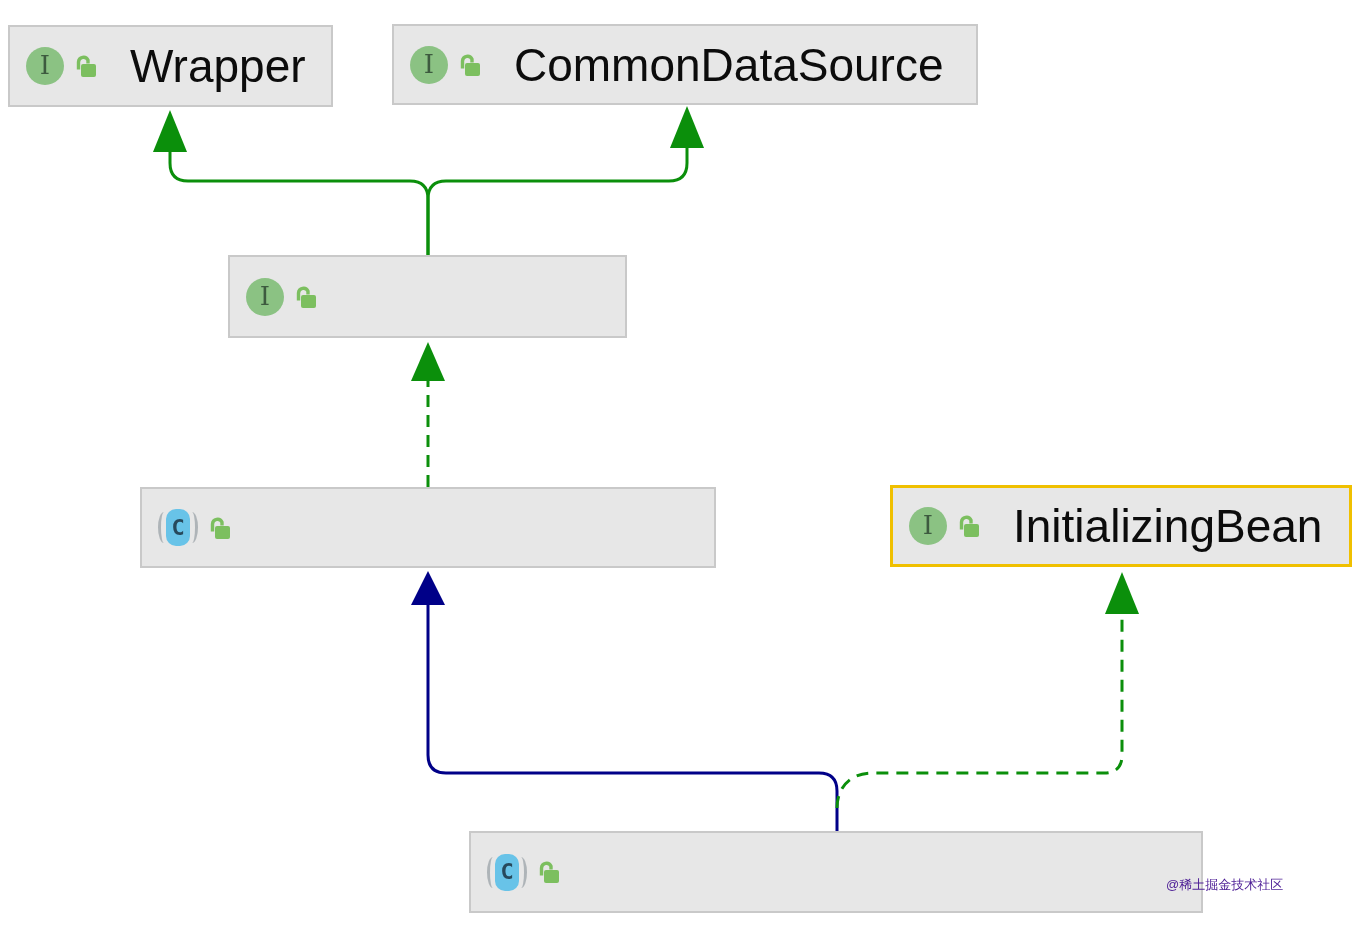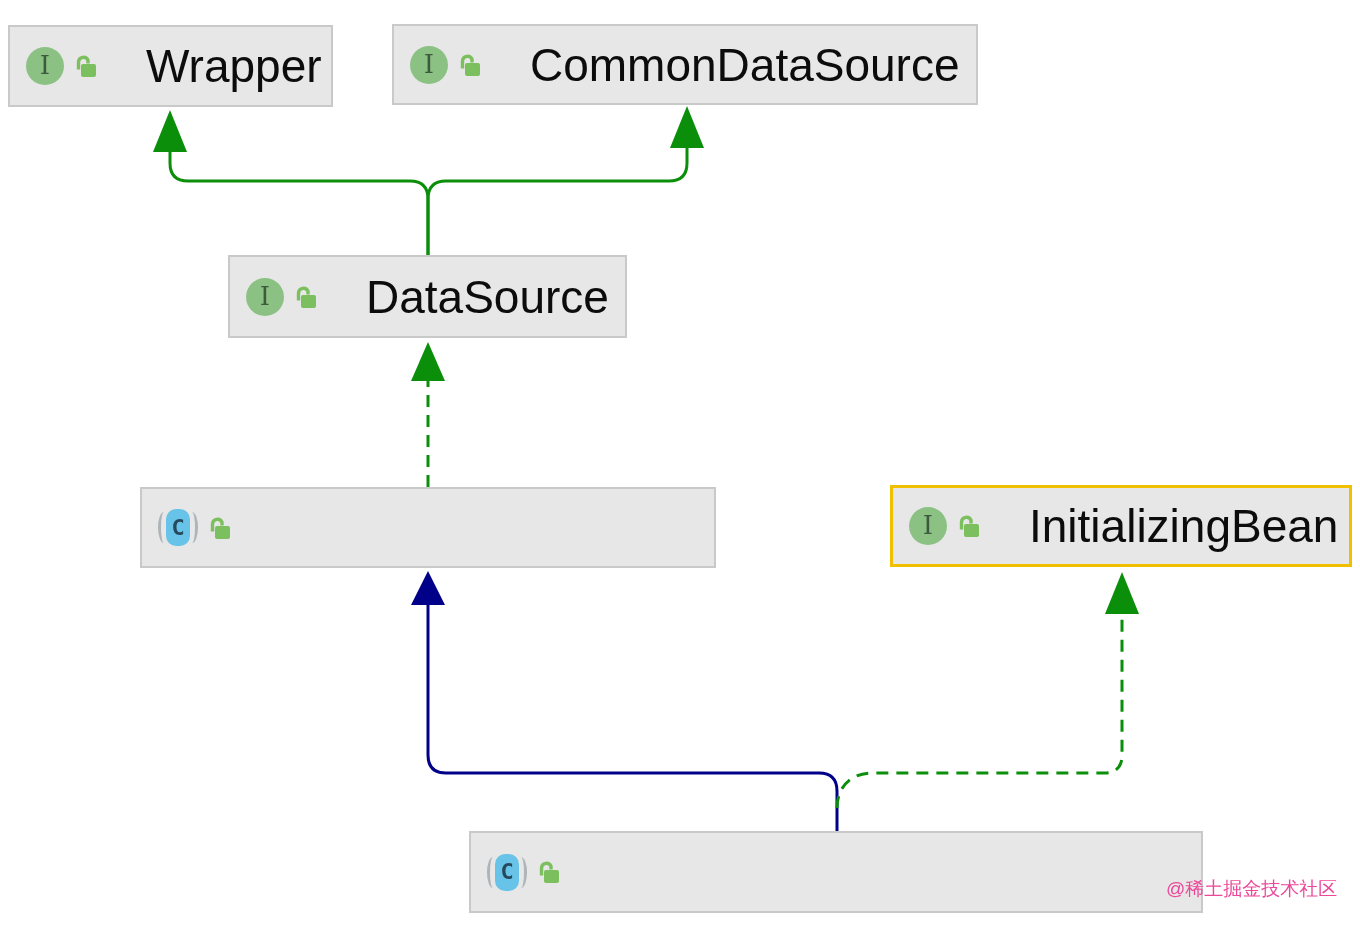--- a/index.html
+++ b/index.html
@@ -13,21 +13,21 @@
   .edge.dashed{stroke-dasharray:12 8;}
 
   .node{
     position:absolute;z-index:2;box-sizing:border-box;
     background:#e7e7e7;border:2px solid #c9c9c9;
     display:flex;align-items:center;
     padding-left:16px;cursor:default;
   }
   .node.selected{border:3px solid #f0c000;}
   .node-label{
-    margin-left:48px;
+    margin-left:32px;
     font-size:46px;color:#0c0c0c;letter-spacing:0;
     white-space:nowrap;line-height:1;
   }
   
   .iface-icon{
     width:38px;height:38px;border-radius:50%;
     background:#8bc283;flex:0 0 auto;
     display:flex;align-items:center;justify-content:center;
   }
   .iface-glyph{
@@ -46,21 +46,21 @@
     width:24px;height:37px;border-radius:10px;background:#68c3e8;
     display:flex;align-items:center;justify-content:center;z-index:1;
   }
   .class-glyph{
     font-family:"DejaVu Sans Mono", monospace;
     font-size:22px;font-weight:bold;color:#27495c;line-height:1;
   }
   .lock-icon{margin-left:10px;flex:0 0 auto;display:flex;}
   .watermark{
     position:absolute;z-index:3;left:1166px;top:876px;
-    font-size:19px;color:#ec4899;white-space:nowrap;
+    font-size:13px;color:#4c1d95;white-space:nowrap;
   }
 </style>
 </head>
 <body>
 
 <svg class="edges" width="1360" height="926" viewBox="0 0 1360 926">
 
   <path class="edge" d="M428 255 V199 Q428 181 410 181 H188 Q170 181 170 163 V152" stroke="#0b8f0b"></path>
   <polygon points="170,110 153,152 187,152" fill="#0b8f0b"></polygon>
 
@@ -106,21 +106,20 @@
 <div class="node" style="left:228px;top:255px;width:399px;height:83px">
   <span class="iface-icon">
     <span class="iface-glyph">I</span>
   </span>
   <span class="lock-icon">
     <svg width="24" height="26" viewBox="0 0 24 26">
       <path d="M4.5 16.5 V9 A5 5 0 0 1 14 7.2 L14 10.5" fill="none" stroke="#7cbf5f" stroke-width="3.4"></path>
       <rect x="7" y="11" width="15" height="13" rx="2" fill="#7cbf5f"></rect>
     </svg>
   </span>
-  <span class="node-label">DataSource</span>
 </div>
 
 <div class="node" style="left:140px;top:487px;width:576px;height:81px">
   <span class="class-icon">
     <span class="paren left"></span>
     <span class="class-pill">
       <span class="class-glyph">C</span>
     </span>
     <span class="paren right"></span>
   </span>

